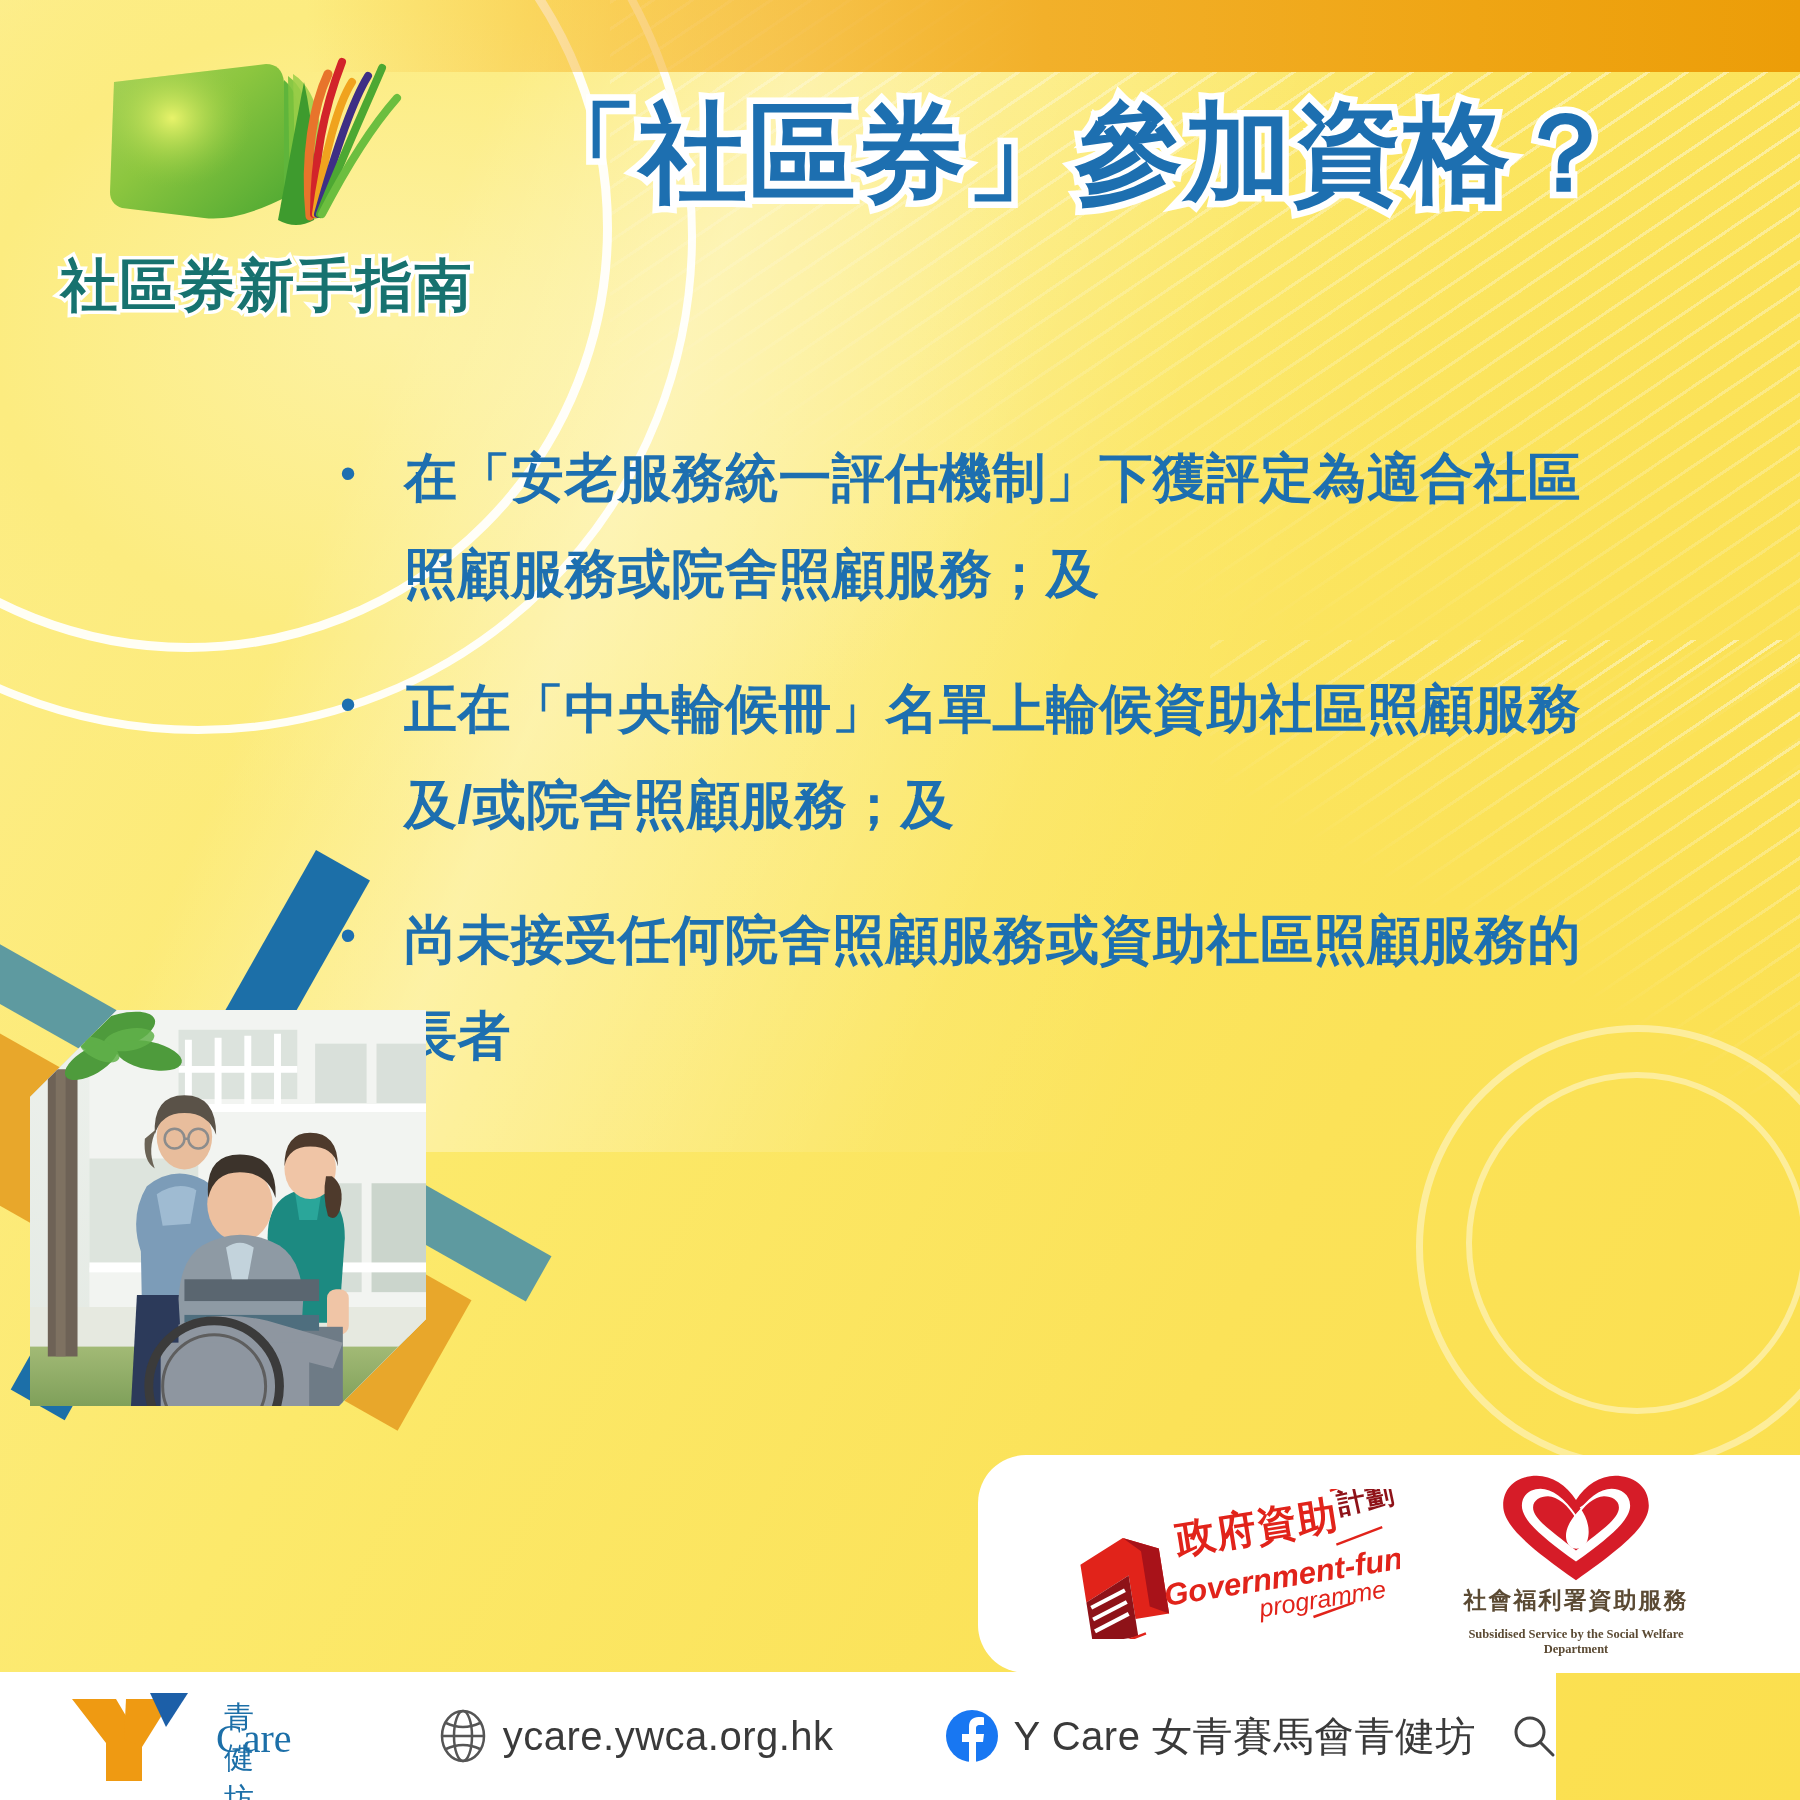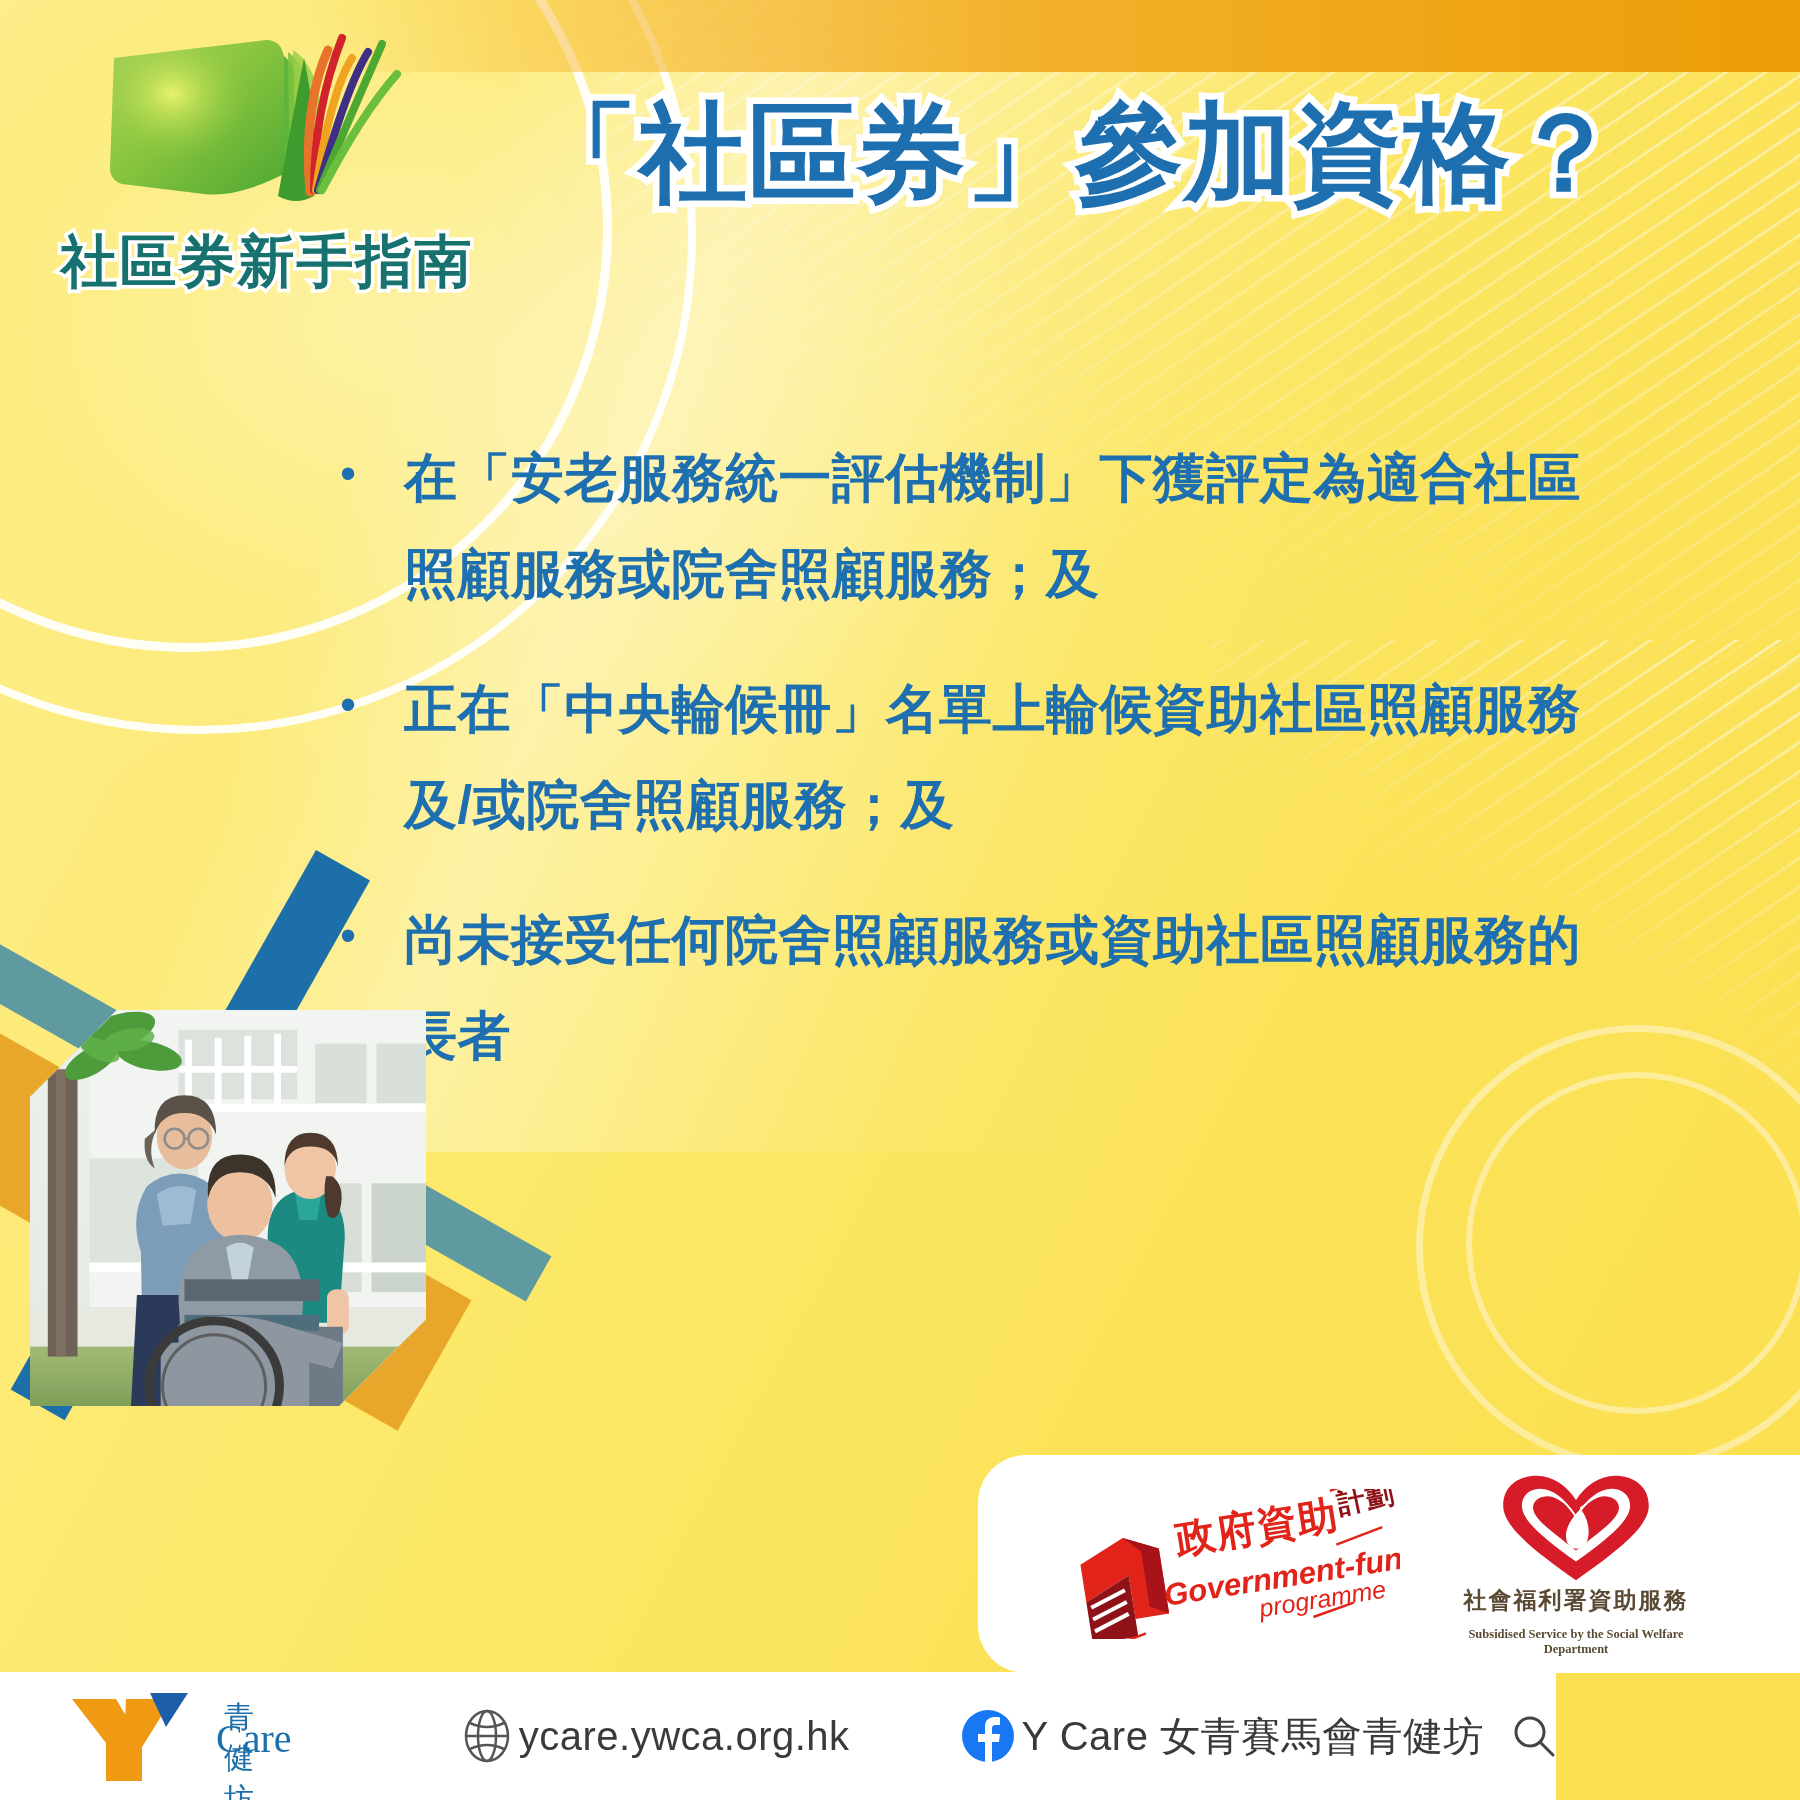--- a/index.html
+++ b/index.html
@@ -55,21 +55,21 @@
   .rb-teal{left:-70px;top:22px;width:760px;height:52px;background:#5E9AA0;transform:rotate(29.5deg);}
   .rb-orange{left:-150px;top:66px;width:760px;height:150px;background:#E8A72B;transform:rotate(29.5deg);}
   .rb-blue{left:356px;top:-10px;width:62px;height:620px;background:#1C6FA8;transform:rotate(29.5deg);}
 
   .photo-hex{position:absolute;left:30px;top:1010px;width:396px;height:396px;
      clip-path:polygon(22% 0%,100% 0%,100% 78%,78% 100%,0% 100%,0% 22%);
      background:#cfd6d2;overflow:hidden;}
   .photo-hex .scene{position:absolute;inset:0;}
 
   
-  .brand{position:absolute;left:52px;top:22px;width:430px;height:290px;}
+  .brand{position:absolute;left:52px;top:46px;width:430px;height:290px;}
   .brand-title{position:absolute;left:0;top:202px;width:430px;text-align:center;
      font-size:57px;font-weight:700;letter-spacing:2px;color:#17726F;
      -webkit-text-stroke:7px #ffffff;paint-order:stroke fill;
      font-family:"Liberation Sans","DejaVu Sans",sans-serif;white-space:nowrap;}
 
   .headline{position:absolute;left:530px;top:96px;width:1230px;
      font-size:108px;font-weight:700;letter-spacing:1px;color:#1D6FB0;line-height:1.06;
      -webkit-text-stroke:13px #ffffff;paint-order:stroke fill;white-space:nowrap;}
 
   .bullets{position:absolute;left:340px;top:430px;width:1260px;}
@@ -83,21 +83,21 @@
   .gov-logo{position:relative;width:360px;height:150px;}
   .swd-logo{position:relative;width:240px;height:185px;text-align:center;}
   .swd-cn{font-size:23px;color:#5b4a33;font-weight:700;letter-spacing:2px;line-height:1.1;font-family:"Liberation Serif","DejaVu Serif",serif;}
   .swd-en{font-size:12.5px;color:#5b4a33;font-weight:700;letter-spacing:0;line-height:1.2;margin-top:14px;font-family:"Liberation Serif","DejaVu Serif",serif;}
 
   
   .footer{position:absolute;left:0;bottom:0;width:1556px;height:128px;background:#ffffff;display:flex;align-items:center;}
   .ycare{position:relative;margin-left:64px;width:280px;height:86px;}
   .yc-cn{position:absolute;left:160px;top:4px;font-size:30px;color:#1C6FA8;letter-spacing:1px;}
   .yc-care{position:absolute;left:152px;top:26px;font-size:40px;color:#1C6FA8;font-family:"Liberation Serif","DejaVu Serif",serif;line-height:1;}
-  .footitem{display:flex;align-items:center;gap:8px;}
+  .footitem{display:flex;align-items:center;gap:16px;}
   .f-web{margin-left:180px;}
   .f-fb{margin-left:112px;}
   .f-text{font-size:40px;color:#3a3a3a;letter-spacing:.5px;white-space:nowrap;}
   .globe{width:48px;height:54px;}
   .fbicon{width:52px;height:52px;}
   .searchicon{width:44px;height:44px;margin-left:20px;}
 </style>
 </head>
 <body>
 

